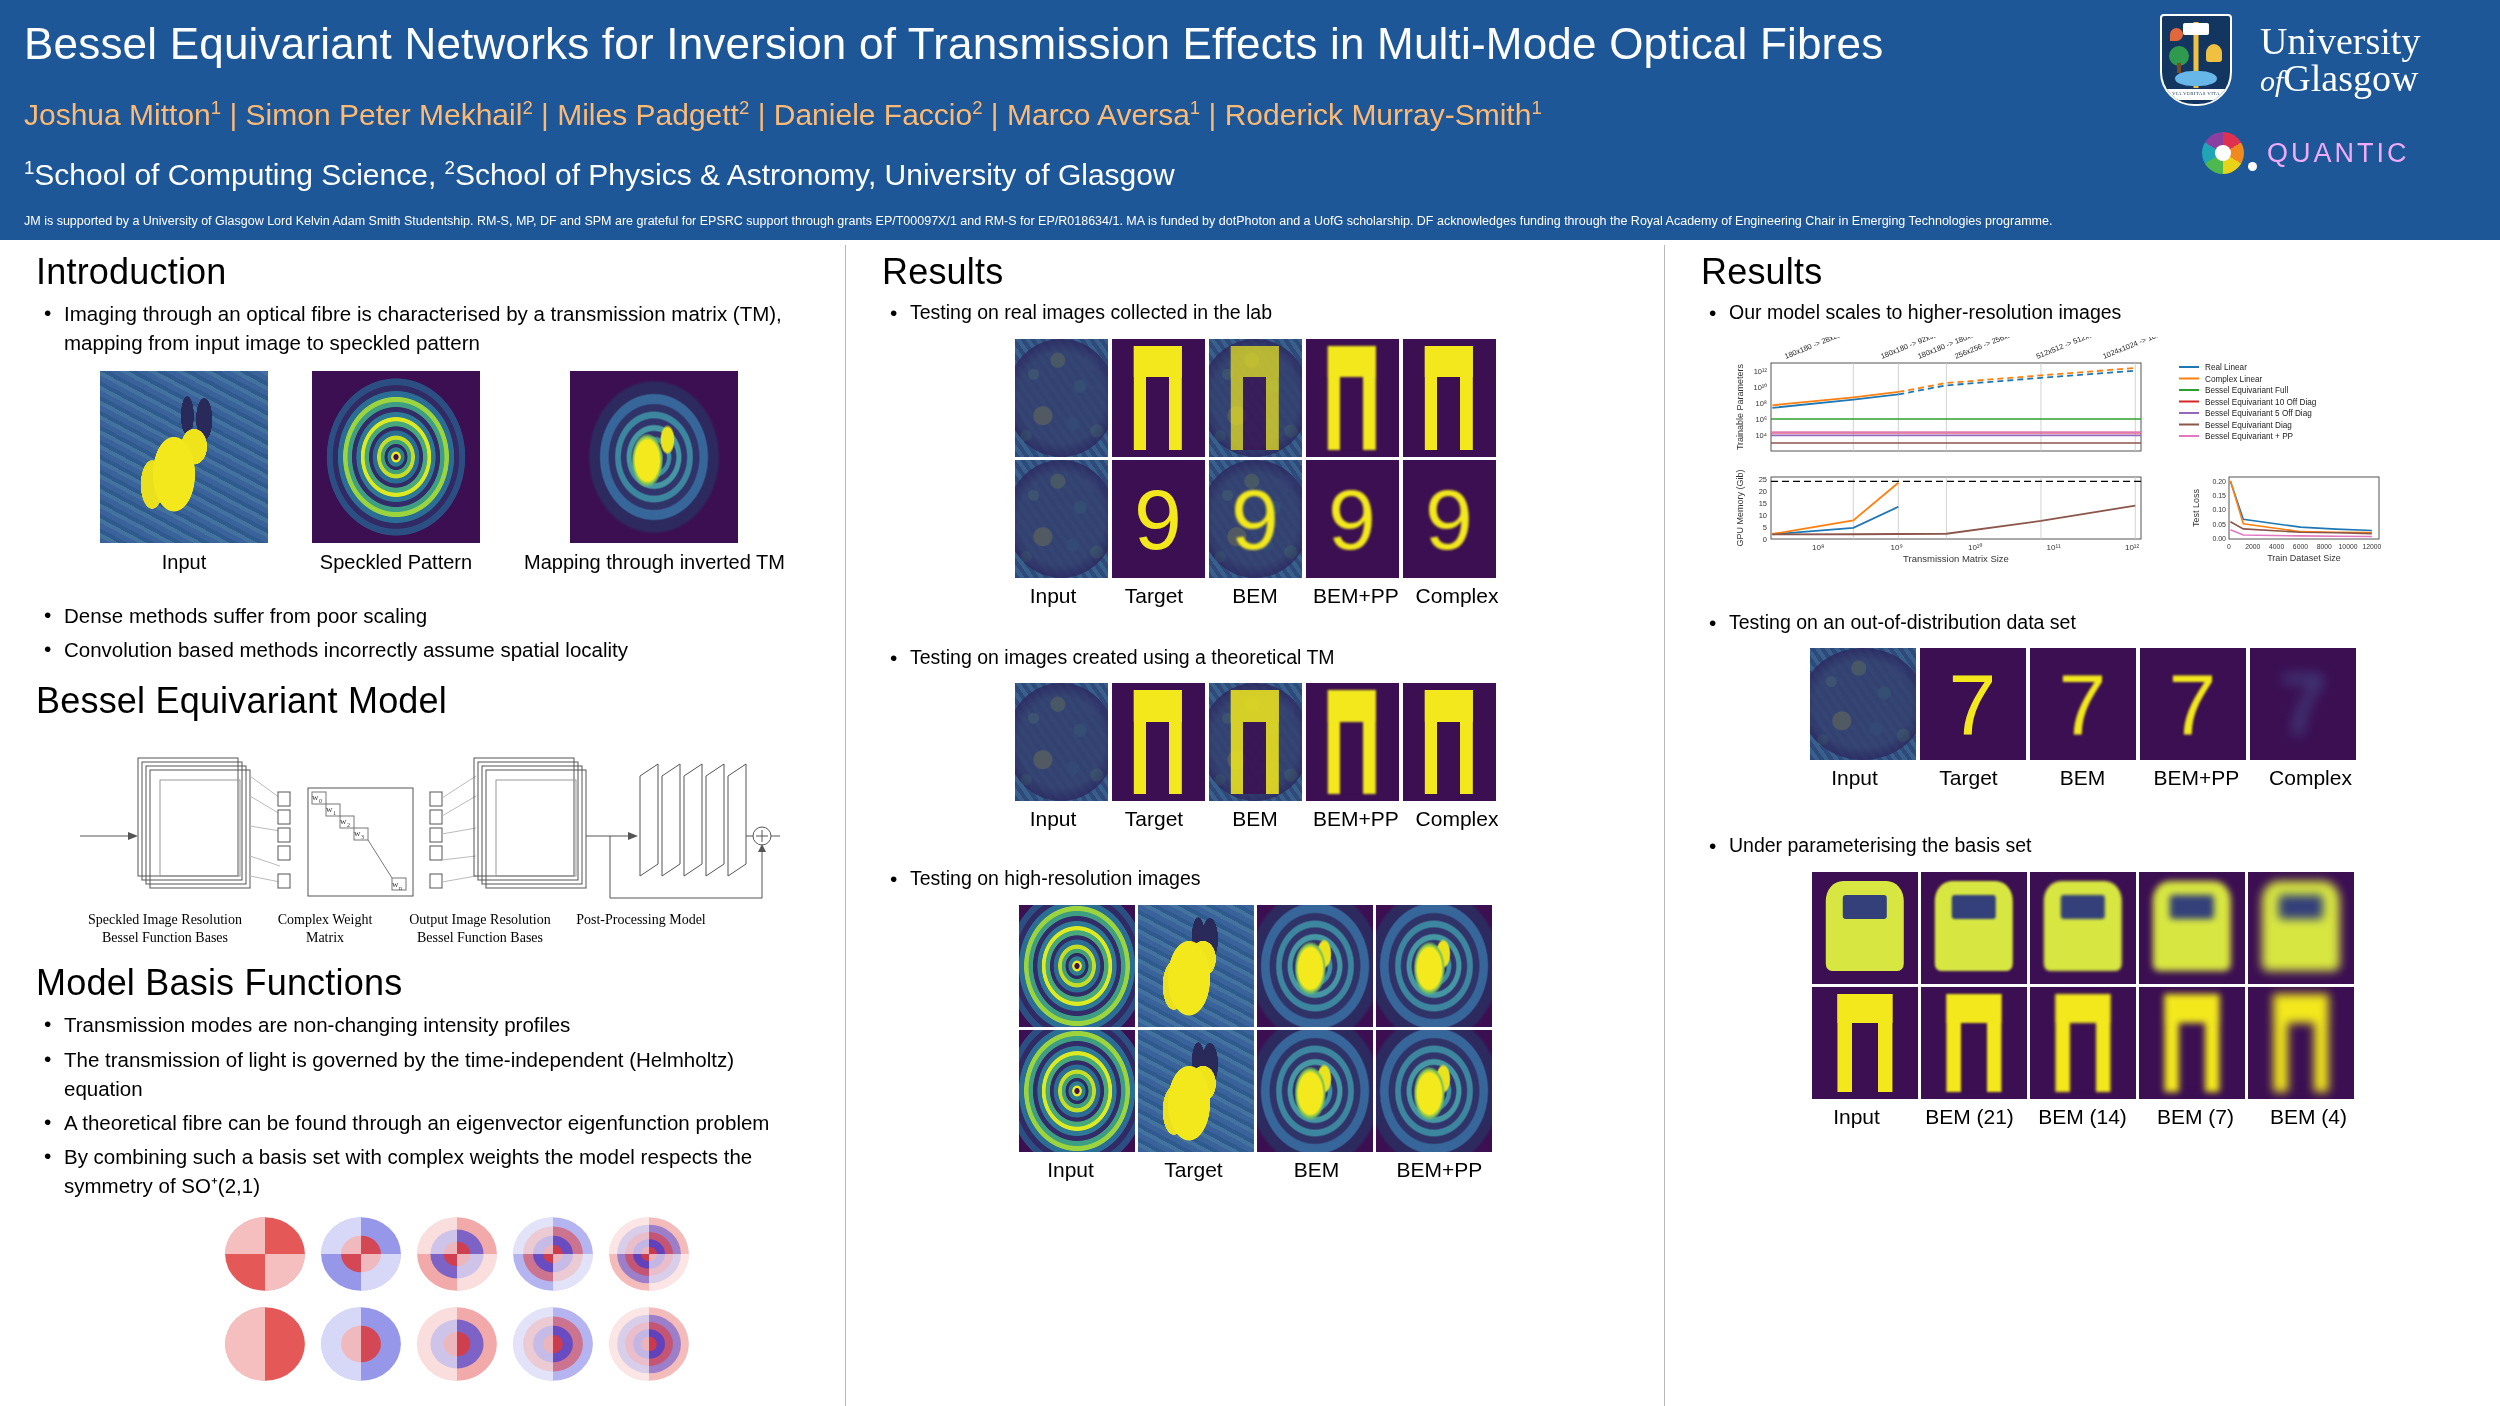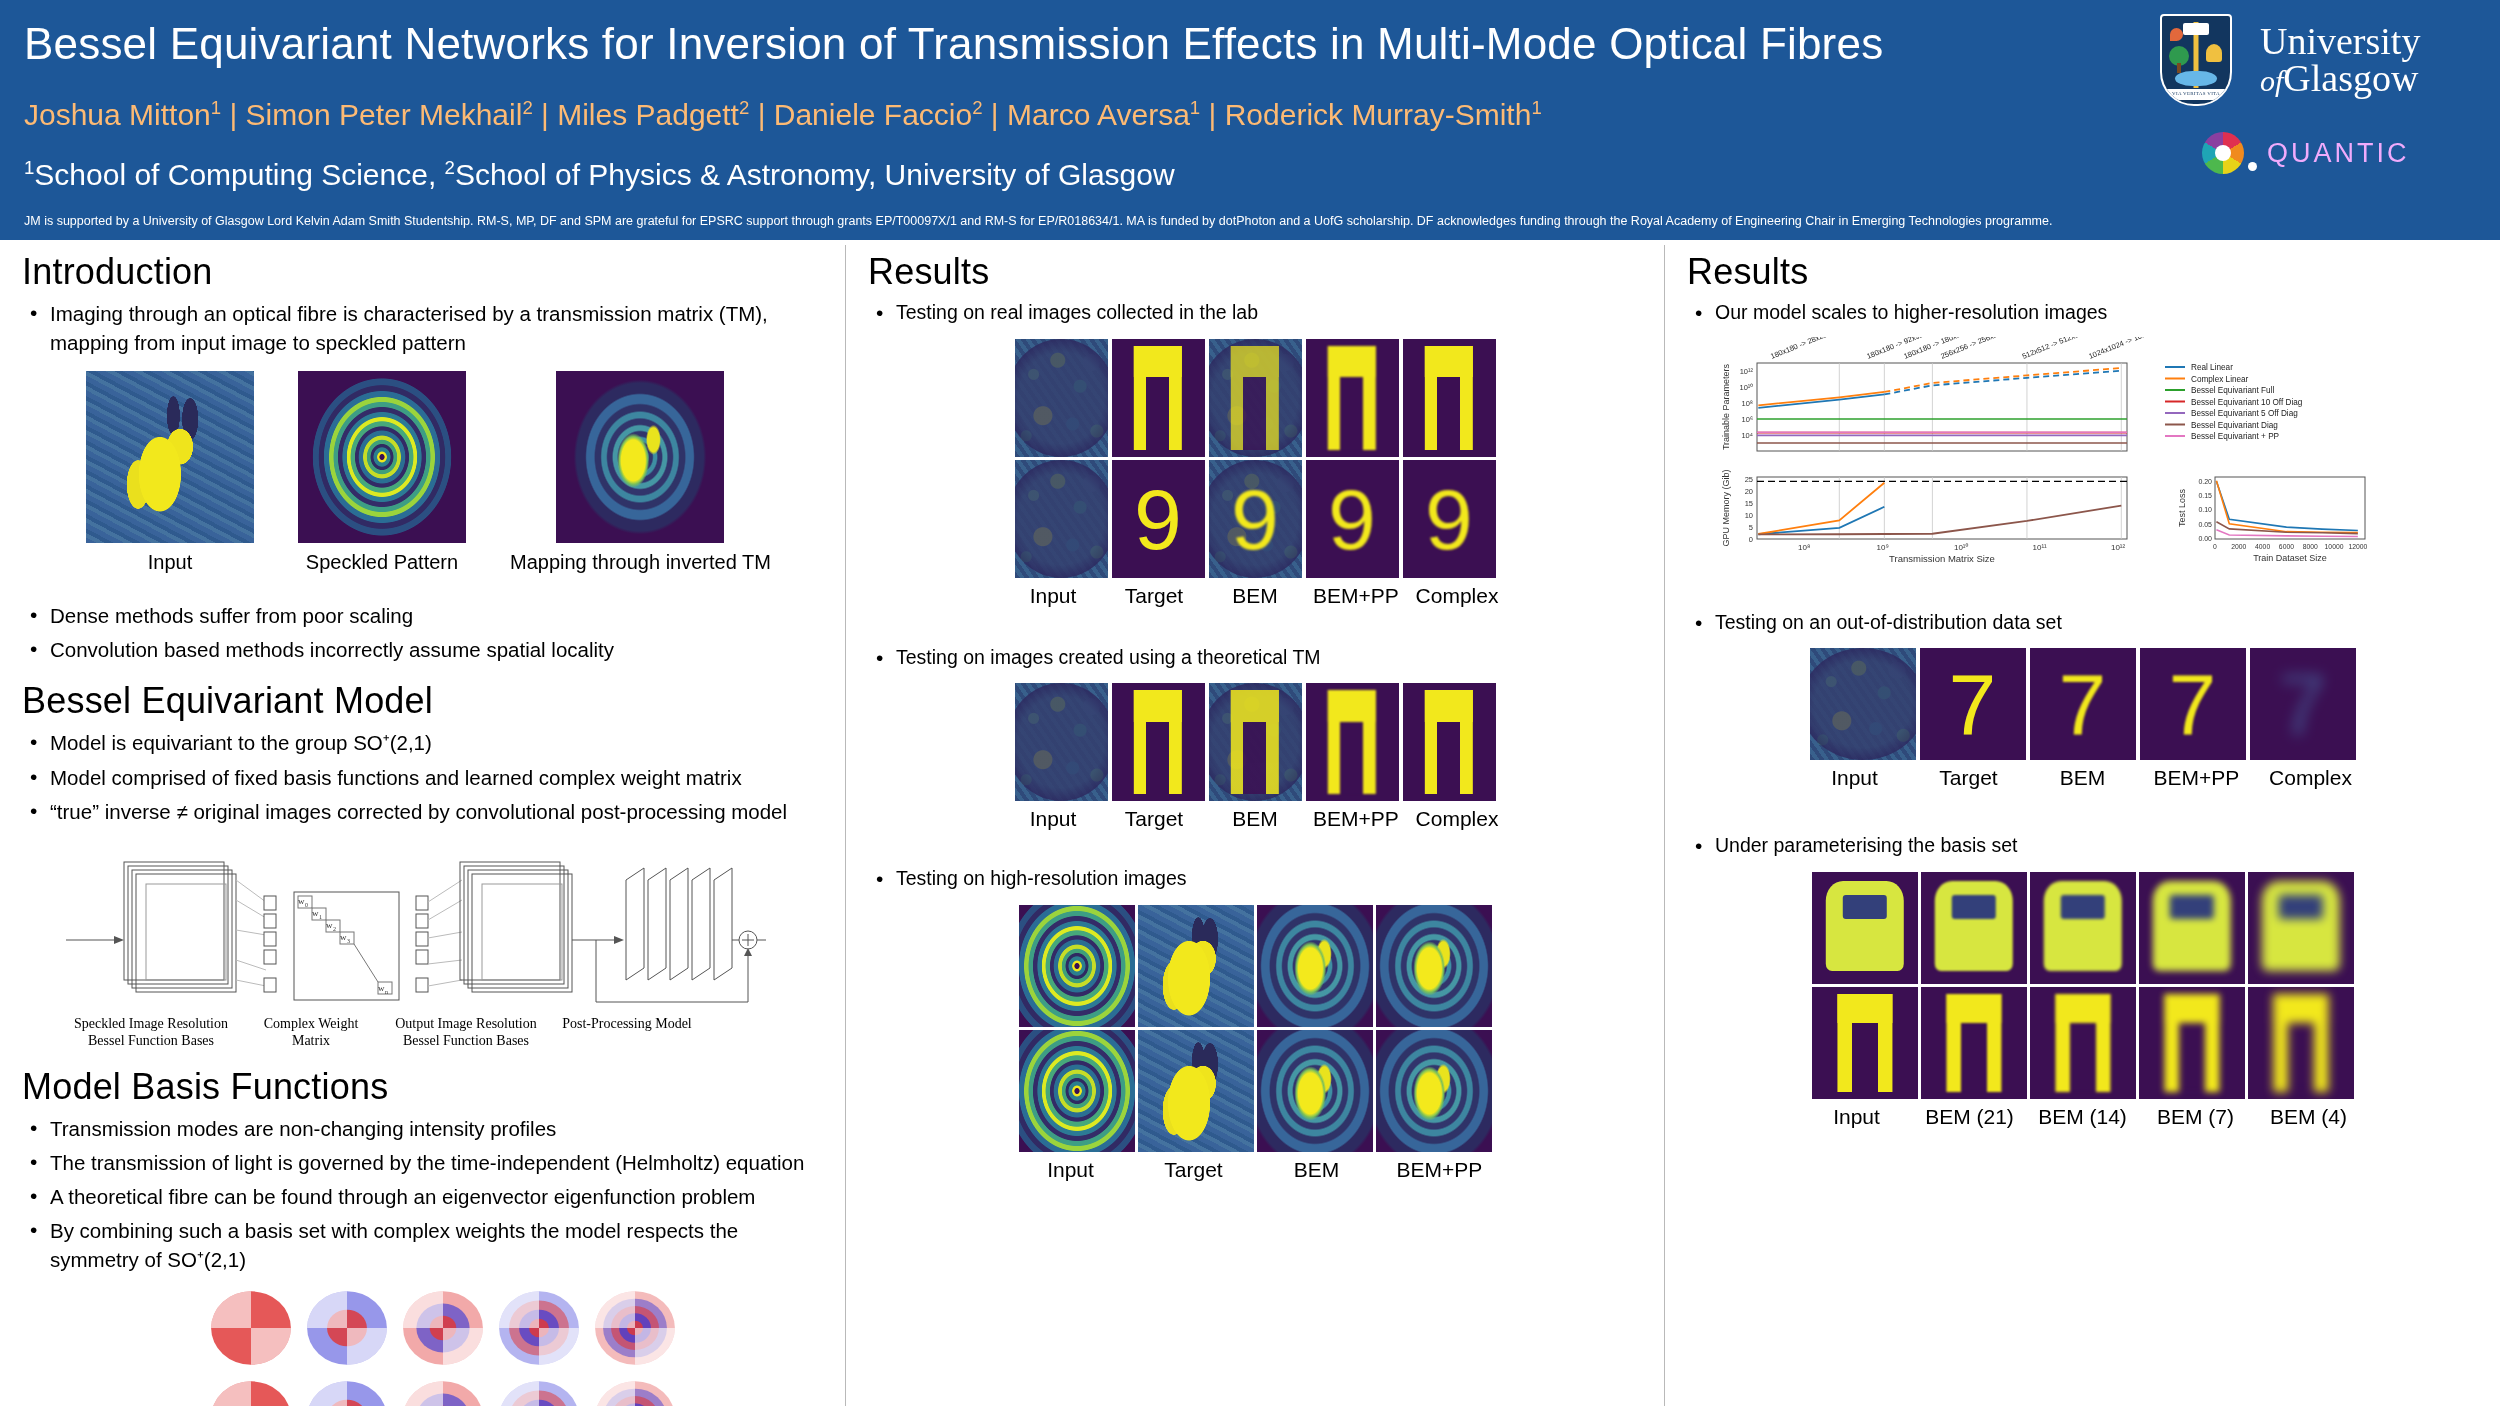--- a/index.html
+++ b/index.html
@@ -67,21 +67,21 @@
   .q-mark{width:42px;height:42px;border-radius:50%;position:relative;flex:none;
     background:conic-gradient(#e03050 0deg 60deg,#f08a1e 60deg 120deg,#e8d318 120deg 180deg,
       #4db84d 180deg 240deg,#1fa5b5 240deg 300deg,#8b3fa0 300deg 360deg);}
   .q-mark:after{content:"";position:absolute;left:50%;top:50%;transform:translate(-50%,-50%);
     width:16px;height:16px;border-radius:50%;background:#fff;}
   .q-dot{width:9px;height:9px;border-radius:50%;background:#fff;align-self:flex-end;margin-bottom:3px;margin-left:-6px;}
   .q-text{color:#f0abfc;font-size:27px;letter-spacing:3px;}
 
   
   .cols{position:absolute;left:0;top:245px;width:2500px;height:1161px;}
-  .col{position:absolute;top:0;height:1161px;box-sizing:border-box;padding:0 16px;}
+  .col{position:absolute;top:0;height:1161px;box-sizing:border-box;padding:0 30px;}
   .col1{left:0;width:845px;}
   .col2{left:845px;width:820px;border-left:1px solid #b9b9b9;border-right:1px solid #b9b9b9;}
   .col3{left:1665px;width:835px;}
 
   h2.sec{font-size:36px;font-weight:400;margin:6px 0 6px 6px;letter-spacing:.2px;}
   ul.bul{list-style:none;margin:0 0 0 6px;padding:0;}
   ul.bul li{
     font-size:20.5px;line-height:1.42;margin:0 0 5px 0;
     padding-left:28px;position:relative;
   }
@@ -255,25 +255,20 @@
           <div class="cap">Mapping through inverted TM</div>
         </div>
       </div>
 
       <ul class="bul" style="margin-top:26px">
         <li>Dense methods suffer from poor scaling</li>
         <li>Convolution based methods incorrectly assume spatial locality</li>
       </ul>
 
       <h2 class="sec" style="margin-top:16px">Bessel Equivariant Model</h2>
-      <ul class="bul">
-        <li>Model is equivariant to the group SO⁺(2,1)</li>
-        <li>Model comprised of fixed basis functions and learned complex weight matrix</li>
-        <li>“true” inverse ≠ original images corrected by convolutional post-processing model</li>
-      </ul>
 
       <div class="arch">
         <svg width="700" height="175" viewBox="0 0 700 175">
           <g stroke="#555" fill="none" stroke-width="1">
             <line x1="0" y1="100" x2="48" y2="100"></line>
             <polygon points="48,96 58,100 48,104" fill="#555" stroke="none"></polygon>
 
             <g>
               <rect x="58" y="22" width="100" height="118"></rect>
               <rect x="62" y="26" width="100" height="118"></rect>

